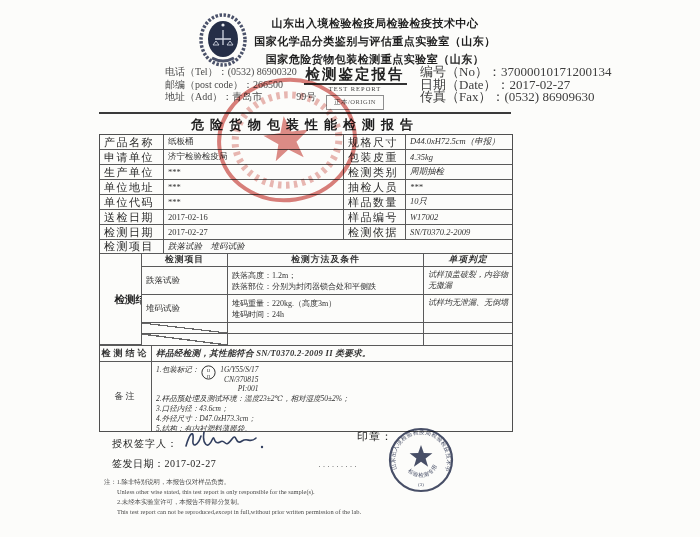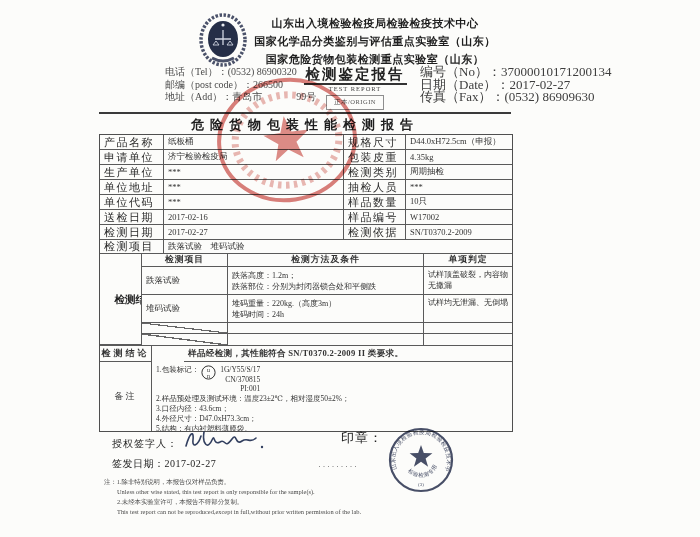--- a/index.html
+++ b/index.html
@@ -25,44 +25,44 @@
   
   .tbl{left:99px;top:134px;width:412px;border:1.4px solid #4f4f4f;background:transparent;}
   .grid{display:grid;}
   .gA{grid-template-columns:64px 1fr 62px 106px;grid-auto-rows:15px;}
   .gA2{grid-template-columns:64px 1fr;grid-auto-rows:14px;}
   .gB{grid-template-columns:42px 86px 1fr 88px;grid-template-rows:13px 28px 28px 11px 11px;}
   .gC{grid-template-columns:52px 1fr;grid-auto-rows:16px;}
   .gD{grid-template-columns:52px 1fr;grid-auto-rows:69px;}
   .c{border-right:1px solid #5a5a5a;border-bottom:1px solid #5a5a5a;padding:0 4px;
      display:flex;align-items:center;font-size:8.5px;color:#333;overflow:hidden;white-space:nowrap;}
-  .c.noR{border-right:none;}
+  .c.noR{border-right:none;font-style:italic;}
   .c.noB{border-bottom:none;text-align:right;}
   .lab{font-size:11px;letter-spacing:1.5px;color:#2a2a2a;}
   .hc{justify-content:center;font-weight:600;font-size:8.8px;letter-spacing:1px;}
   .wrap{white-space:normal;line-height:11px;align-items:flex-start;padding-top:2px;font-size:8px;}
   .mcell{flex-direction:column;align-items:flex-start;justify-content:center;white-space:nowrap;font-size:8px;line-height:11px;}
   .side-cell{justify-content:center;}
   .side-inner{width:12px;word-break:break-all;line-height:19px;font-size:10.5px;font-weight:600;
               text-align:center;margin:auto;color:#222;}
   .diag{background:linear-gradient(to right top,transparent 47%,#666 47%,#666 53%,transparent 53%);}
   .concl-lab{font-weight:bold;letter-spacing:3px;font-size:9px;justify-content:center;}
-  .concl-txt{font-weight:600;font-size:8.6px;letter-spacing:.3px;margin-left:32px;}
+  .concl-txt{font-weight:600;font-size:8.6px;letter-spacing:.3px;}
   .rem-lab{justify-content:center;letter-spacing:2px;font-size:9px;}
   .rem-body{flex-direction:column;align-items:flex-start;justify-content:flex-start;padding-top:3px;
             font-size:7.5px;line-height:10px;white-space:nowrap;color:#333;}
   .rem-line1{display:flex;align-items:flex-start;}
   .un-codes{margin-left:2px;line-height:9.5px;}
   .un-c2{margin-left:3px;}
   .un-c3{margin-left:14px;}
 
   
   .sign-lab{left:112px;top:437px;font-size:10px;color:#222;letter-spacing:1px;}
   .issue{left:112px;top:457px;font-size:10px;color:#222;letter-spacing:.5px;}
-  .seal-lab{left:341px;top:429px;font-size:13px;color:#222;letter-spacing:1px;}
+  .seal-lab{left:357px;top:429px;font-size:11px;color:#222;letter-spacing:1px;}
   .dots{left:318px;top:461px;font-size:9px;letter-spacing:1.5px;color:#555;}
   .foot{left:104px;top:477px;font-size:6.4px;color:#4a4a4a;line-height:10px;}
   .foot .ind{margin-left:13px;}
   .stamp-red{left:212px;top:74px;mix-blend-mode:multiply;opacity:.85;transform:rotate(-8deg);}
   .seal-navy{left:386px;top:426px;mix-blend-mode:multiply;opacity:.92;}
   .signature{left:178px;top:422px;}
   .emblem{left:197px;top:13px;}
 </style>
 </head>
 <body>

